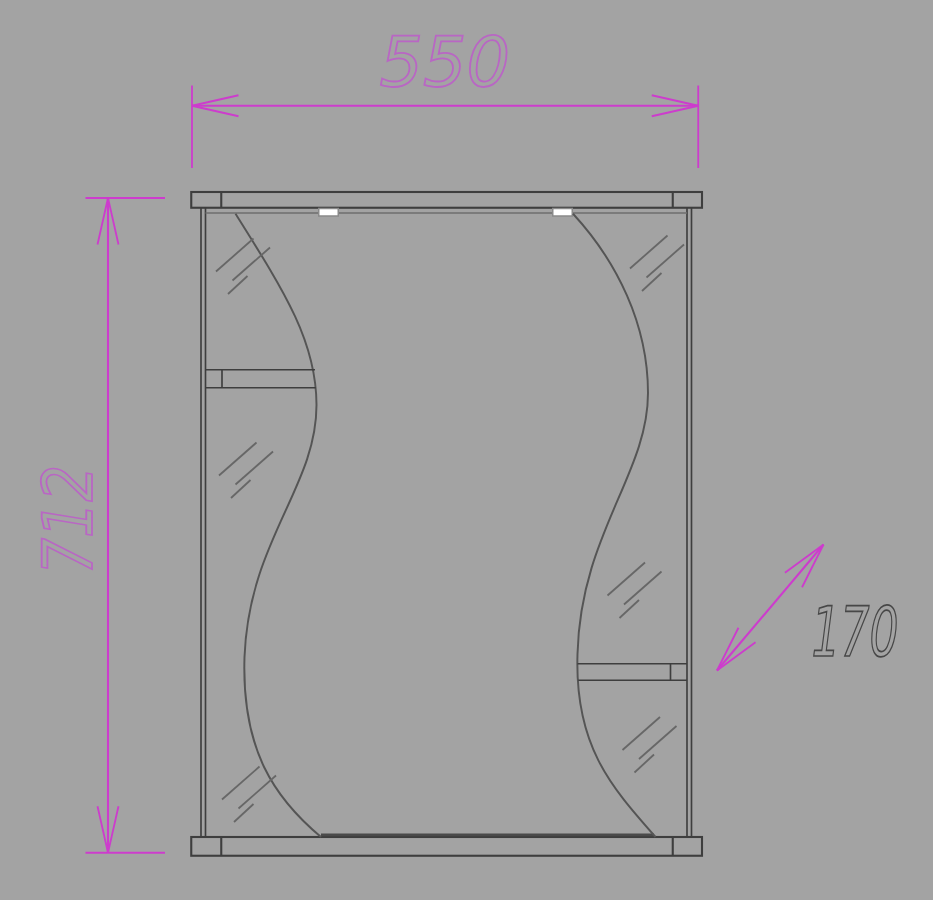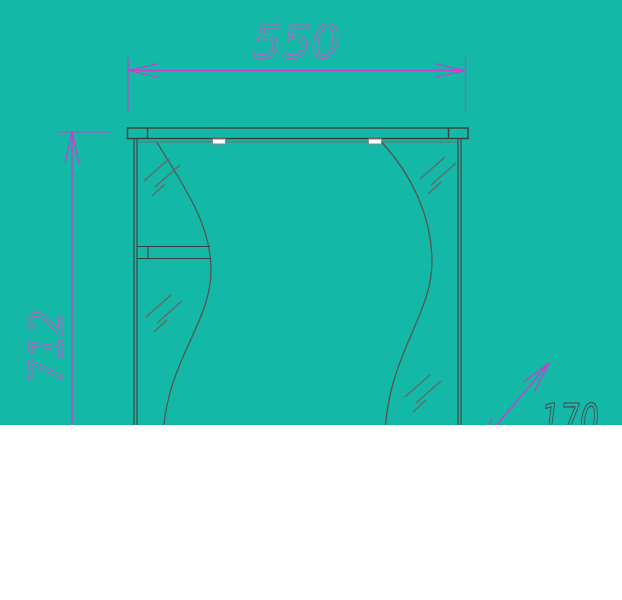--- a/index.html
+++ b/index.html
@@ -3,22 +3,22 @@
 <meta charset="utf-8">
 <style>
   html, body {
     margin: 0;
     padding: 0;
     background: #ffffff;
   }
   .stage {
     position: relative;
     width: 622px;
-    height: 425px;
-    background: #14b8a6;
+    height: 600px;
+    background: #a3a3a3;
     overflow: hidden;
   }
   svg { display: block; }
   text.dim-text {
     font-family: "DejaVu Sans", "Liberation Sans", sans-serif;
     font-style: italic;
     font-weight: 400;
   }
 </style>
 </head>

